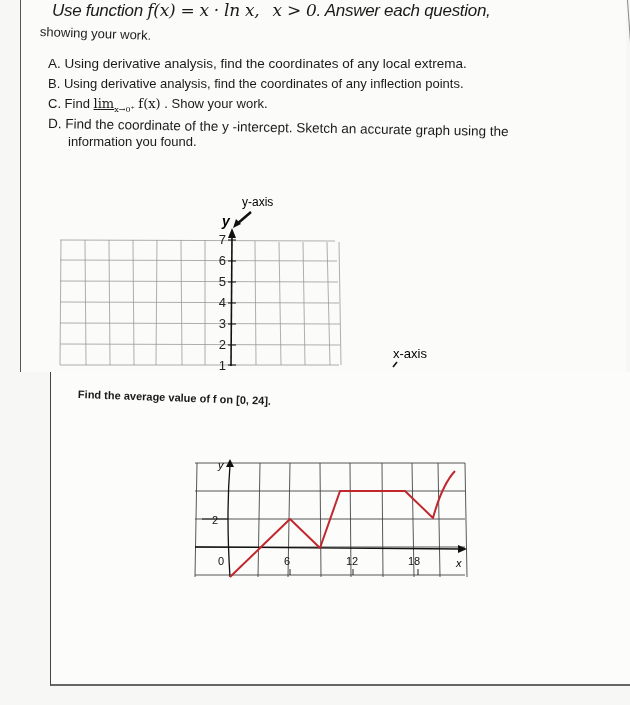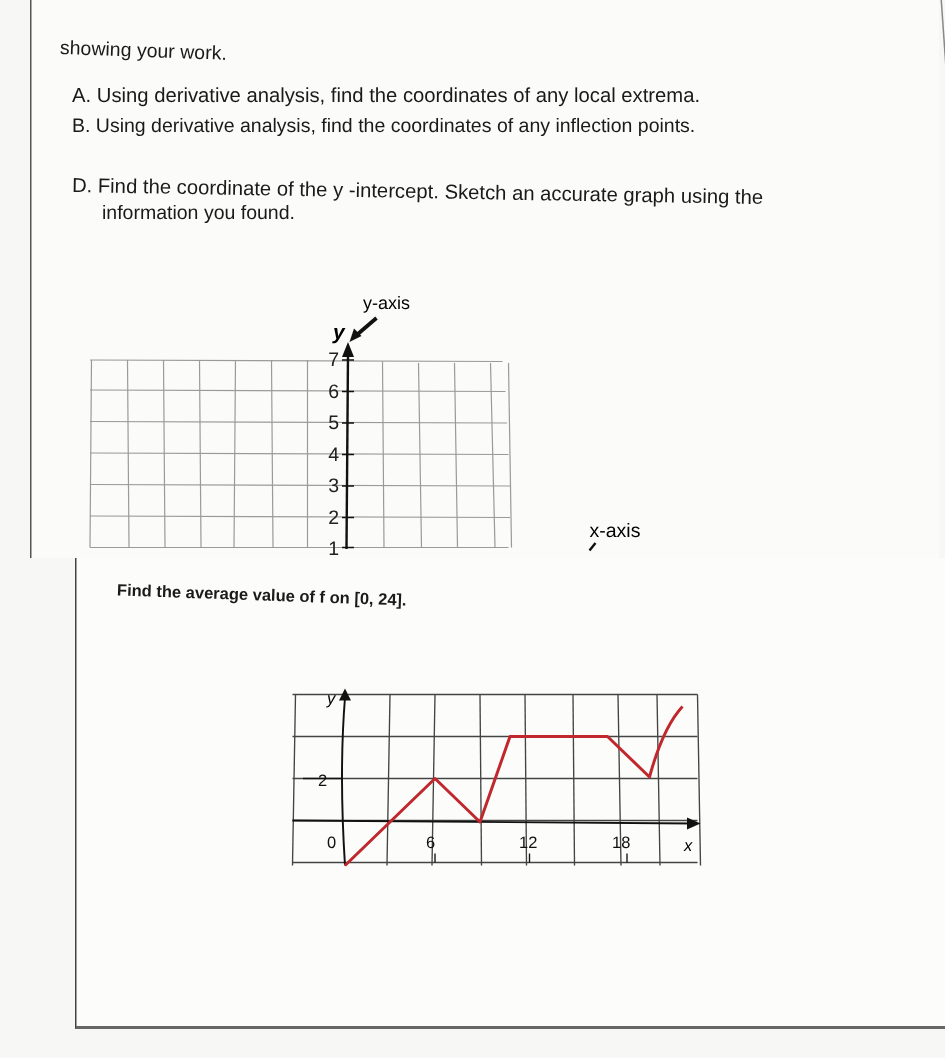--- a/index.html
+++ b/index.html
@@ -22,24 +22,35 @@
   .avg { position:absolute; left:78px; top:388px; font-size:11px; font-weight:bold; transform:rotate(2deg); transform-origin:left; white-space:nowrap; }
   svg text { font-family:"Liberation Sans", sans-serif; }
 </style>
 </head>
 <body>
 
 <div class="page">
   <div class="paper-top"></div>
   <div class="paper-right-edge"></div>
 
+  <div class="hdr1">
+    <span>Use function</span>
+    <span class="math">f(x) = x · ln x,</span>
+    &nbsp;&nbsp;<span class="math">x &gt; 0</span><span>. Answer each question,</span>
+  </div>
   <div class="hdr2">showing your work.</div>
 
   <div class="q qa">A. Using derivative analysis, find the coordinates of any local extrema.</div>
   <div class="q qb">B. Using derivative analysis, find the coordinates of any inflection points.</div>
+  <div class="q qc">
+    <span>C. Find</span>
+    <span class="math" style="text-decoration:underline;">lim</span><sub class="math" style="font-size:8px;">x→0⁺</sub>
+    <span class="math">f(x)</span>
+    <span>. Show your work.</span>
+  </div>
   <div class="q qd">D. Find the coordinate of the y -intercept. Sketch an accurate graph using the</div>
   <div class="q qd2">information you found.</div>
 
   <svg class="cursor" width="14" height="18" viewBox="0 0 14 18" style="overflow:visible">
     <path d="M0 0 L0 12 L3 9 L6 15 L8 14 L5 8 L9 8 Z" fill="#111" stroke="#fff" stroke-width="0.6"></path>
   </svg>
 
   <svg style="position:absolute;left:55px;top:190px;" width="390" height="190">
     <g stroke="#9a9a9a" stroke-width="0.8" fill="none">
       <line x1="5" y1="50" x2="280" y2="51"></line>

